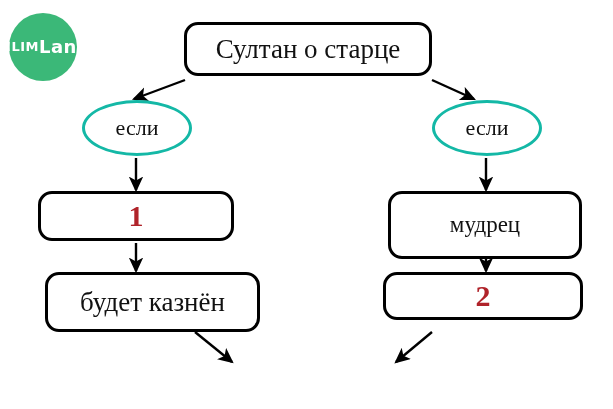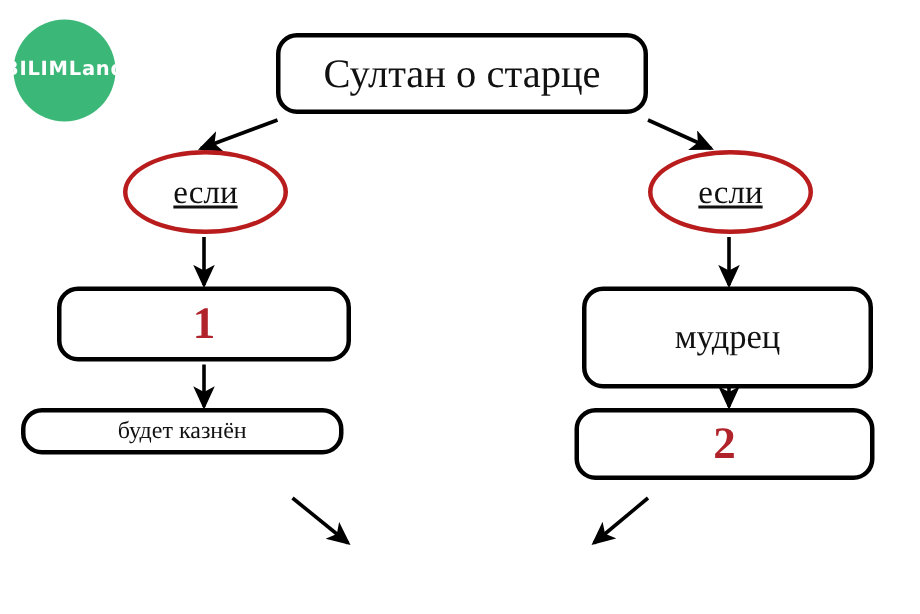--- a/index.html
+++ b/index.html
@@ -38,41 +38,40 @@
     align-items: center;
     justify-content: center;
     line-height: 1.05;
   }
   .logo-line1, .logo-line2 {
     color: #ffffff;
     font-family: "DejaVu Sans", sans-serif;
     letter-spacing: 0.5px;
   }
   .logo-line1 { font-size: 13px; font-weight: 600; }
-  .logo-line2 { font-size: 13px; font-weight: 600; }
+  .logo-line2 { font-size: 18px; font-weight: 600; }
 
   
   .node {
     position: absolute;
     box-sizing: border-box;
     display: flex;
     align-items: center;
     justify-content: center;
     background: #ffffff;
     color: #111111;
     white-space: nowrap;
   }
   .box {
     border: 3px solid #000000;
     border-radius: 14px;
   }
   .ellipse {
-    border: 3px solid #b91c1c;
+    border: 3px solid #14b8a6;
     border-radius: 50%;
-    text-decoration: underline;
   }
   .num {
     color: #b0232a;
     font-weight: bold;
   }
 
   
   .n-title {
     left: 184px; top: 22px;
     width: 248px; height: 54px;
@@ -92,23 +91,23 @@
     left: 38px; top: 191px;
     width: 196px; height: 50px;
     font-size: 30px;
   }
   .n-sage {
     left: 388px; top: 191px;
     width: 194px; height: 68px;
     font-size: 23px;
   }
   .n-executed {
-    left: 14px; top: 272px;
-    width: 215px; height: 31px;
-    font-size: 16px;
+    left: 45px; top: 272px;
+    width: 215px; height: 60px;
+    font-size: 27px;
   }
   .n-two {
     left: 383px; top: 272px;
     width: 200px; height: 48px;
     font-size: 30px;
   }
   .n-patience {
     left: 218px; top: 355px;
     width: 186px; height: 52px;
     font-size: 23px;

